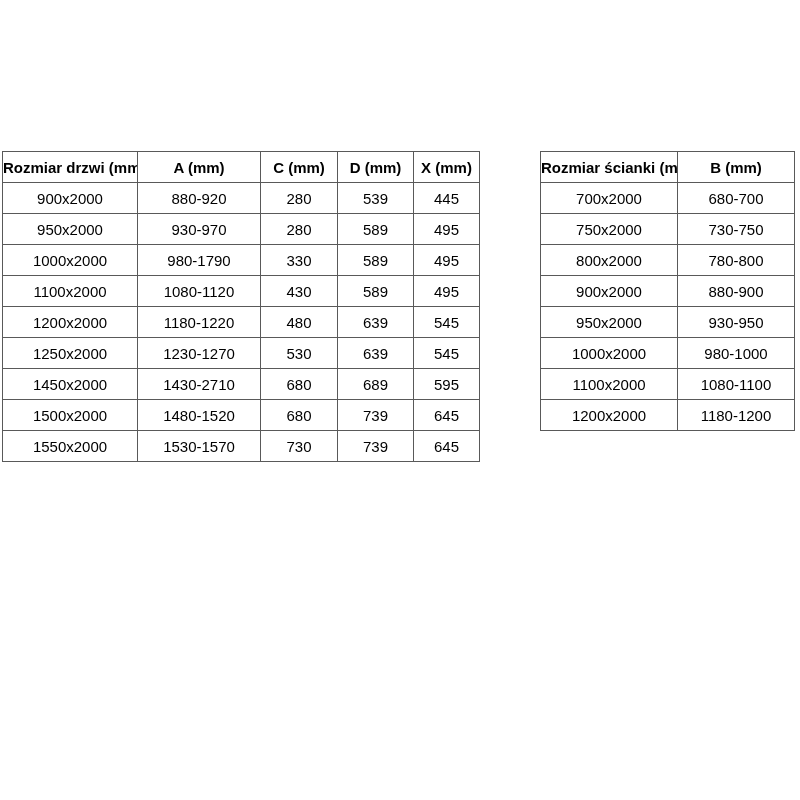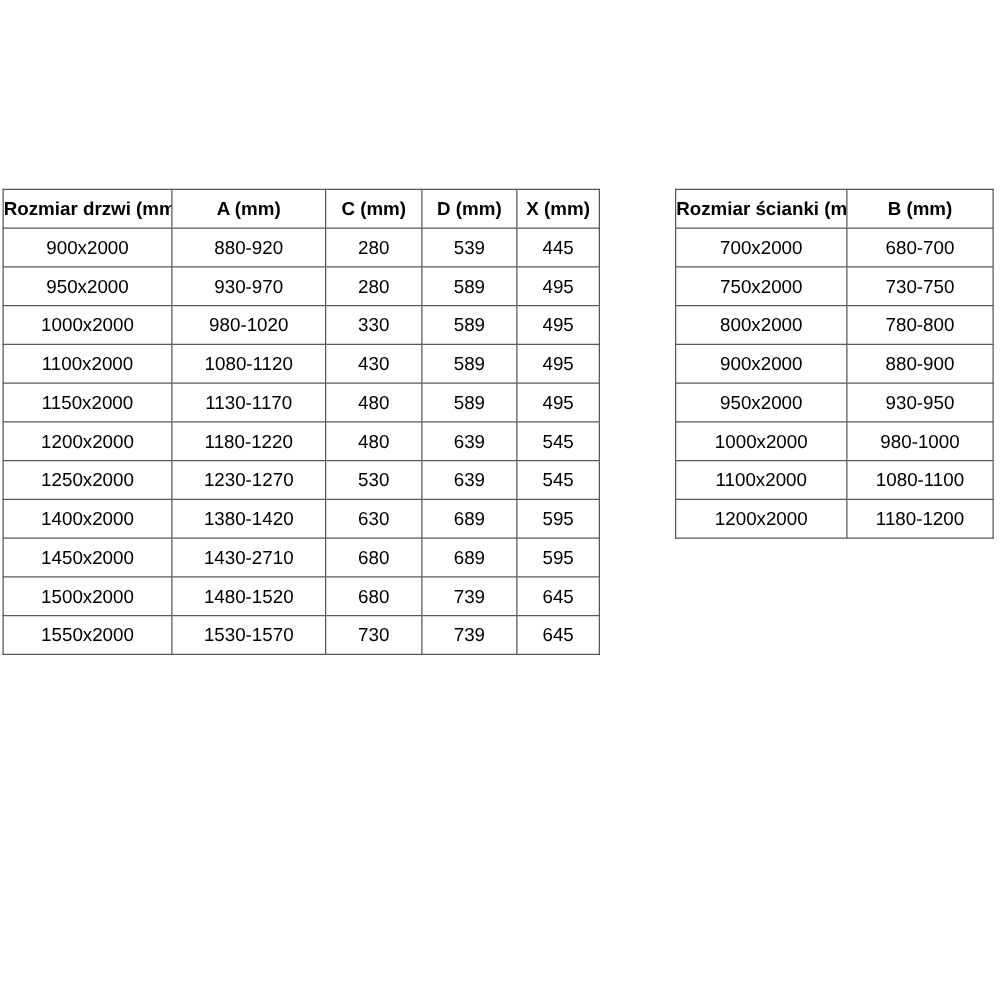--- a/index.html
+++ b/index.html
@@ -69,59 +69,45 @@
         </tr>
         <tr>
           <td>950x2000</td>
           <td>930-970</td>
           <td>280</td>
           <td>589</td>
           <td>495</td>
         </tr>
         <tr>
           <td>1000x2000</td>
-          <td>980-1020</td>
+          <td>980-1790</td>
           <td>330</td>
           <td>589</td>
           <td>495</td>
         </tr>
         <tr>
           <td>1100x2000</td>
           <td>1080-1120</td>
           <td>430</td>
-          <td>589</td>
-          <td>495</td>
-        </tr>
-        <tr>
-          <td>1150x2000</td>
-          <td>1130-1170</td>
-          <td>480</td>
           <td>589</td>
           <td>495</td>
         </tr>
         <tr>
           <td>1200x2000</td>
           <td>1180-1220</td>
           <td>480</td>
           <td>639</td>
           <td>545</td>
         </tr>
         <tr>
           <td>1250x2000</td>
           <td>1230-1270</td>
           <td>530</td>
           <td>639</td>
           <td>545</td>
-        </tr>
-        <tr>
-          <td>1400x2000</td>
-          <td>1380-1420</td>
-          <td>630</td>
-          <td>689</td>
-          <td>595</td>
         </tr>
         <tr>
           <td>1450x2000</td>
           <td>1430-2710</td>
           <td>680</td>
           <td>689</td>
           <td>595</td>
         </tr>
         <tr>
           <td>1500x2000</td>

